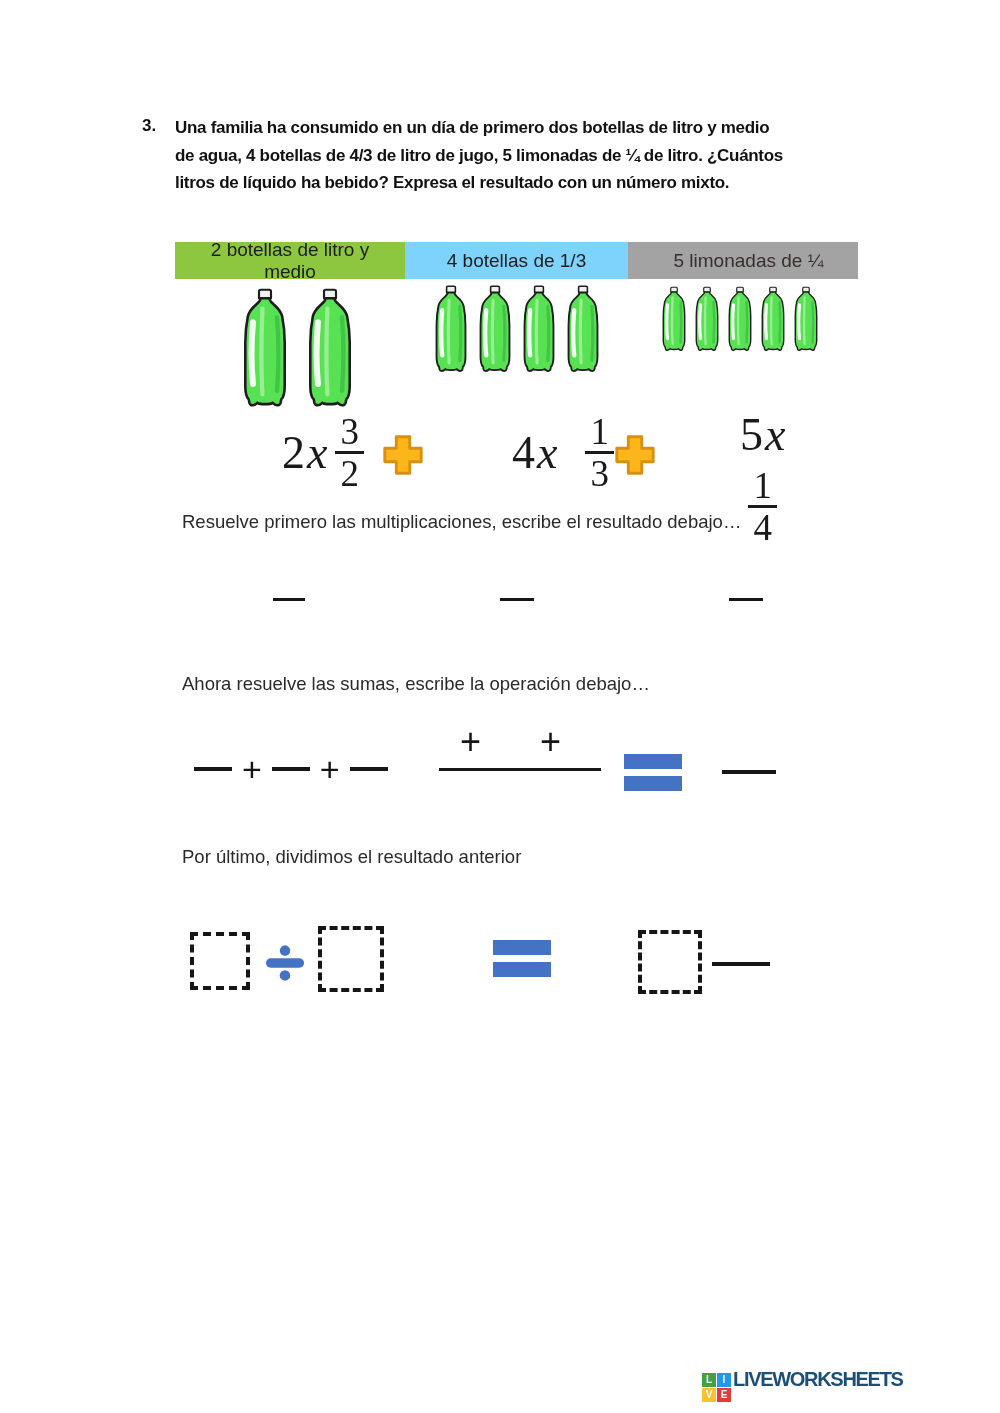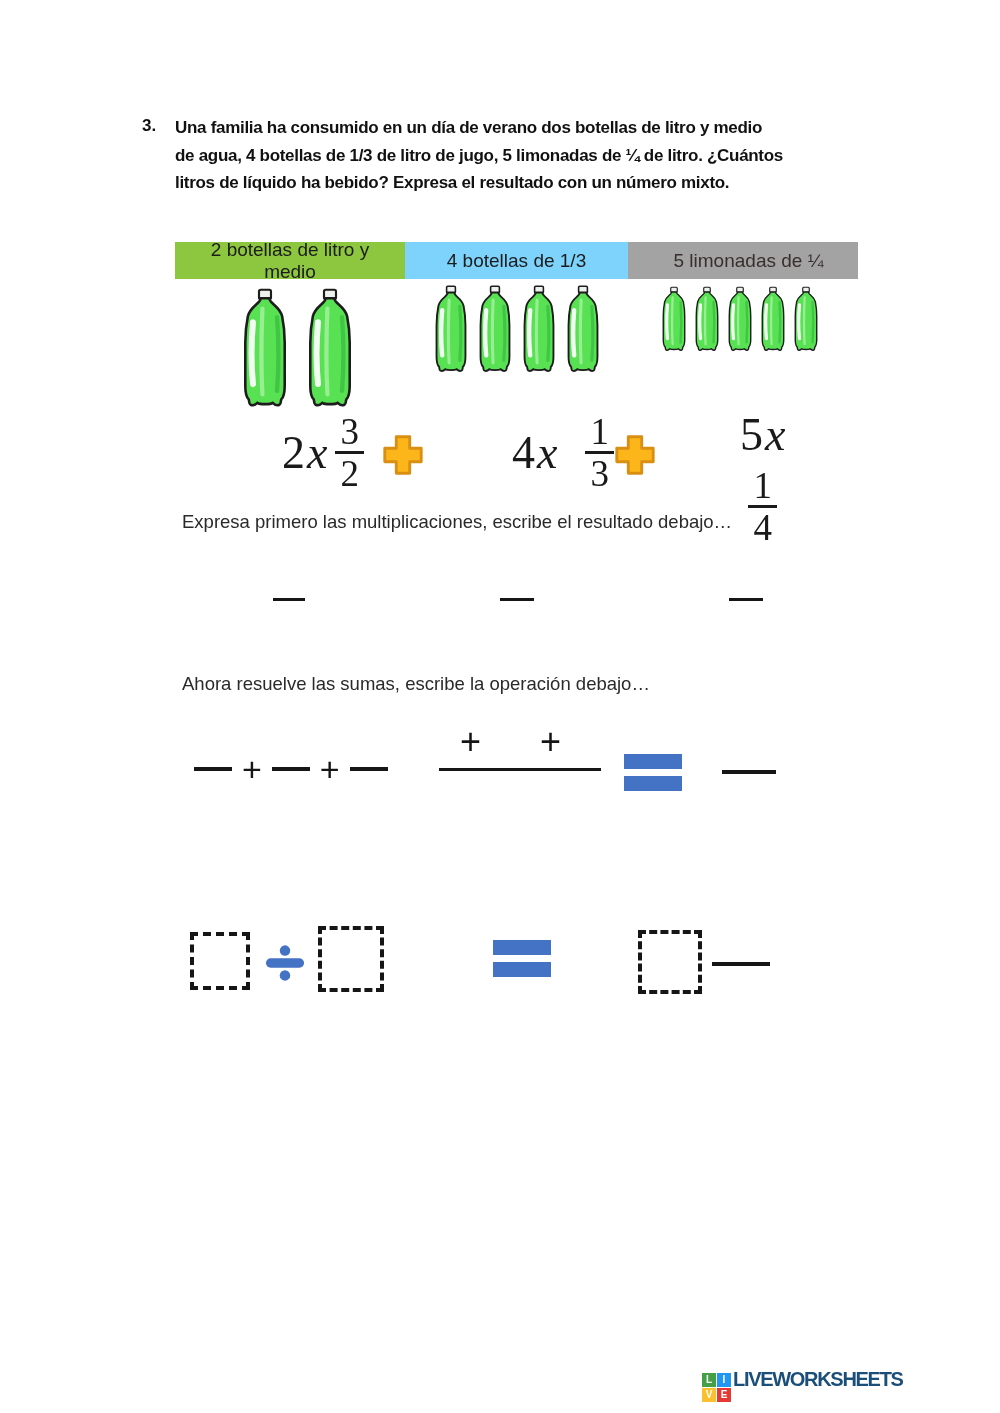--- a/index.html
+++ b/index.html
@@ -121,22 +121,22 @@
       <rect x="23" y="2" width="14" height="11" rx="2" fill="#eef2ee" stroke="#1d1d1d" stroke-width="2.5"></rect>
       <path d="M25 12 C25 18 13 21 10 33 C8 43 7 50 7 64 L7 114 C7 122 8 127 11 130 C12 133 11 135 13 136 C16 138 19 136 21 134 C24 136 36 136 39 134 C41 136 44 138 47 136 C49 135 48 133 49 130 C52 127 53 122 53 114 L53 64 C53 50 52 43 50 33 C47 21 35 18 35 12 Z" fill="#57e153" stroke="#1d1d1d" stroke-width="3"></path>
       <path d="M16 40 C14 62 14 92 16 112" stroke="#ffffff" stroke-width="7" fill="none" stroke-linecap="round" opacity="0.92"></path>
       <path d="M27 24 C25.5 60 25.5 96 27 124" stroke="#aef3a6" stroke-width="5" fill="none" stroke-linecap="round" opacity="0.75"></path>
       <path d="M44 34 C46 60 46 95 44 120" stroke="#2fae38" stroke-width="5" fill="none" stroke-linecap="round" opacity="0.55"></path>
     </symbol>
   </svg>
 
   <span class="problem-number">3.</span>
   <div class="problem-lines">
-    <div class="problem-line">Una familia ha consumido en un día de verano dos botellas de litro y medio</div>
-    <div class="problem-line">de agua, 4 botellas de 1/3 de litro de jugo, 5 limonadas de ¼ de litro. ¿Cuántos</div>
+    <div class="problem-line">Una familia ha consumido en un día de primero dos botellas de litro y medio</div>
+    <div class="problem-line">de agua, 4 botellas de 4/3 de litro de jugo, 5 limonadas de ¼ de litro. ¿Cuántos</div>
     <div class="problem-line">litros de líquido ha bebido? Expresa el resultado con un número mixto.</div>
   </div>
 
 
   <div class="header-table">
     <div class="header-cell hc-green">2 botellas de litro y medio</div>
     <div class="header-cell hc-blue">4 botellas de 1/3</div>
     <div class="header-cell hc-red">5 limonadas de ¼</div>
   </div>
 
@@ -204,21 +204,21 @@
   </svg>
   <div class="term t3">
     <span class="coef"><span>5</span><span class="var">x</span></span>
     <span class="frac">
       <span class="num">1</span>
       <span class="fbar"></span>
       <span class="den">4</span>
     </span>
   </div>
 
-  <div class="step-text s1">Expresa primero las multiplicaciones, escribe el resultado debajo…</div>
+  <div class="step-text s1">Resuelve primero las multiplicaciones, escribe el resultado debajo…</div>
   <div class="blank bl-a"></div>
   <div class="blank bl-b"></div>
   <div class="blank bl-c"></div>
 
   <div class="step-text s2">Ahora resuelve las sumas, escribe la operación debajo…</div>
   <div class="seq-row">
     <span class="seq-dash"></span>
     <span class="seq-plus">+</span>
     <span class="seq-dash"></span>
     <span class="seq-plus">+</span>
@@ -226,20 +226,21 @@
   </div>
   <span class="sum-plus sp-1">+</span>
   <span class="sum-plus sp-2">+</span>
   <div class="sum-line"></div>
   <div class="equals eq-1">
     <span class="ebar"></span>
     <span class="ebar"></span>
   </div>
   <div class="result-dash rd-1"></div>
 
+  <div class="step-text s3">Por último, dividimos el resultado anterior</div>
   <div class="dash-box db-1"></div>
   <svg class="divide-icon" viewBox="0 0 44 40">
     <circle cx="22" cy="7" r="5.5" fill="#4472c4"></circle>
     <rect x="2" y="15" width="40" height="10" rx="5" fill="#4472c4"></rect>
     <circle cx="22" cy="33" r="5.5" fill="#4472c4"></circle>
   </svg>
   <div class="dash-box db-2"></div>
   <div class="equals eq-2">
     <span class="ebar"></span>
     <span class="ebar"></span>

